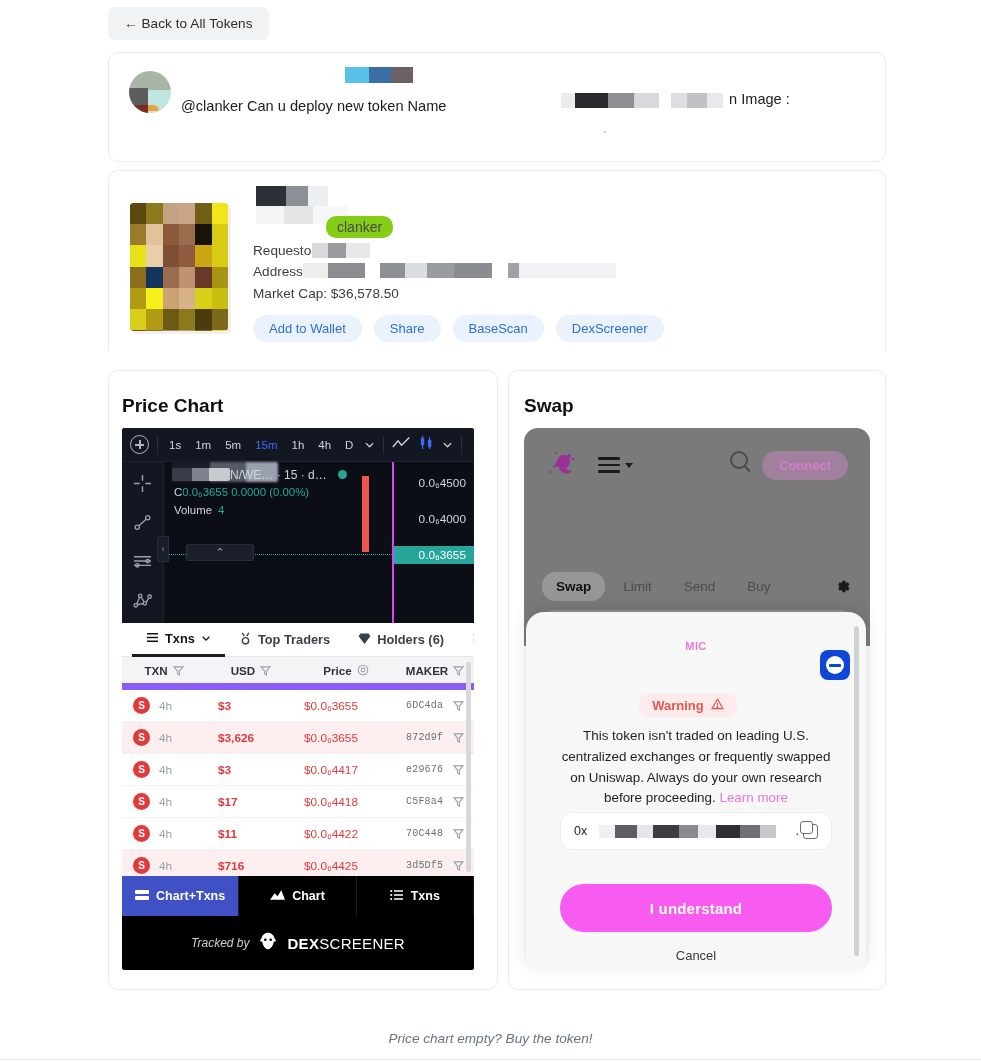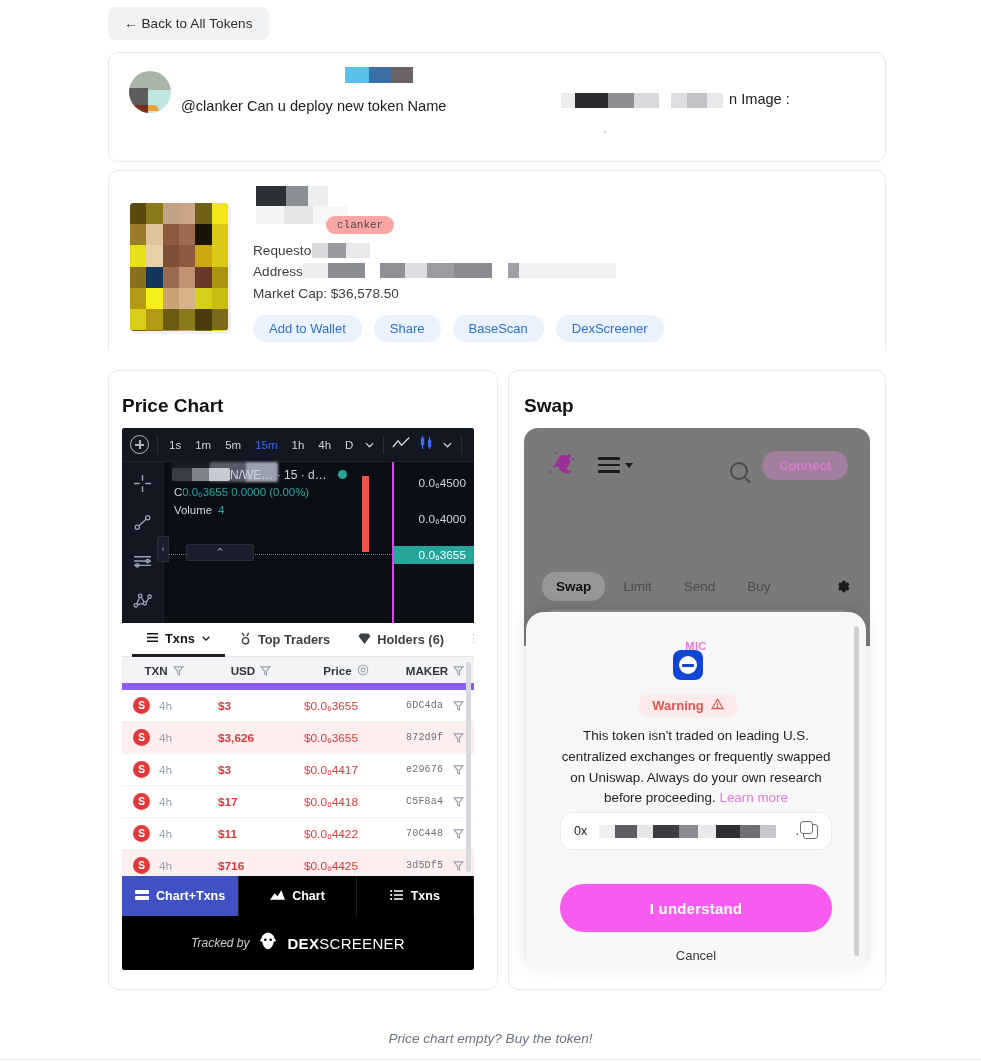--- a/index.html
+++ b/index.html
@@ -84,22 +84,22 @@
   .tr4 { top:49.8%;background: repeating-linear-gradient(90deg,#8b6f1c 0 16.6%,#14365c 16.6% 33.3%,#9a6b4e 33.3% 50%,#c09272 50% 66.6%,#6a3828 66.6% 83.3%,#a89410 83.3% 100%); }
   .tr5 { top:66.4%;background: repeating-linear-gradient(90deg,#b39a14 0 16.6%,#f5ef1a 16.6% 33.3%,#cba274 33.3% 50%,#d7b288 50% 66.6%,#d8d018 66.6% 83.3%,#c9bd12 83.3% 100%); }
   .tr6 { top:83%;  background: repeating-linear-gradient(90deg,#d8d018 0 16.6%,#b39a14 16.6% 33.3%,#6b5a12 33.3% 50%,#8a7a1c 50% 66.6%,#4a3c0c 66.6% 83.3%,#7d6a18 83.3% 100%); }
 
   .tok-name-redact { position:absolute; left:256px; top:186px; width:72px; height:20px;
     background: linear-gradient(to right,#2d3036 0 42%, #8b8f96 42% 72%, #eceef0 72% 100%); }
   .tok-name-redact2 { position:absolute; left:256px; top:206px; width:92px; height:18px;
     background: linear-gradient(to right,#f3f4f5 0 30%, #e4e5e7 30% 62%, #f7f7f8 62% 100%); }
   .chip-clanker {
     position:absolute; left:326px; top:216px;
-    background:#fca5a5; border-radius:10px; padding:3px 11px;
-    font-size:11px; color:#4a4a4a;font-family:Liberation Mono, monospace;
+    background:#84cc16; border-radius:10px; padding:3px 11px;
+    font-size:14px; color:#4a4a4a;
   }
   .tok-line { position:absolute; font-size:13.6px; color:#3d3d3d; }
   .tok-req { left:253px; top:243px; }
   .tok-addr { left:253px; top:264px; }
   .tok-mc { left:253px; top:286px; }
   .req-redact { position:absolute; left:312px; top:243px; width:58px; height:15px;
     background: linear-gradient(to right,#d8d9db 0 28%, #9a9ba0 28% 58%, #e7e8ea 58% 100%); }
   .addr-r1 { position:absolute; left:303px; top:263px; width:62px; height:15px;
     background: linear-gradient(to right,#eceded 0 40%, #8b8d92 40% 100%); }
   .addr-r2 { position:absolute; left:380px; top:263px; width:112px; height:15px;
@@ -268,21 +268,21 @@
   }
   .uni-dim { position:absolute; left:0; top:0; width:100%; height:218px;
     background:#7a7a7a; }
   .uni-header { position:absolute; left:0; top:0; width:100%; height:74px;
     display:flex; align-items:center; padding:0 22px; }
   .unicorn { width:34px; height:30px; opacity:.85; }
   .burger { margin-left:18px; display:flex; flex-direction:column; gap:4px; }
   .burger i { display:block; width:22px; height:2.6px; background:#1b1b1b; border-radius:1px;}
   .burger-caret { width:0;height:0;border-left:4px solid transparent;border-right:4px solid transparent;
      border-top:5px solid #1b1b1b; margin-left:5px; align-self:center;}
-  .uni-right { margin-left:auto; display:flex; align-items:flex-end; gap:14px; }
+  .uni-right { margin-left:auto; display:flex; align-items:flex-start; gap:14px; }
   .search-ico { width:18px; height:18px; border:2px solid #4a4a4a; border-radius:50%;
     position:relative; }
   .search-ico::after { content:""; position:absolute; right:-5px; bottom:-3px; width:7px;
     height:2px; background:#4a4a4a; transform:rotate(45deg); }
   .connect-btn { background:rgba(232,140,220,.35); color:#d87ad0; border:none;
     border-radius:16px; padding:7px 17px; font-size:13px; font-weight:bold; cursor:pointer;
     font-family:"Liberation Sans", sans-serif; }
 
   .uni-tabs { position:absolute; left:0; top:138px; width:100%; height:40px;
     display:flex; align-items:center; padding:0 18px; gap:4px; }
@@ -294,21 +294,21 @@
   .sell-lbl { position:absolute; left:18px; top:14px; font-size:13.5px; color:#5a5a5a;}
 
   
   .sheet {
     position:absolute; left:526px; top:612px; width:340px; height:358px;
     background:#f7f7f8; border-radius:18px 18px 10px 10px;
     box-shadow:0 -4px 18px rgba(0,0,0,.10);
   }
   .sheet-scroll { position:absolute; right:7px; top:14px; width:5px; height:330px;
     background:#cfd1d5; border-radius:3px; }
-  .tok-badge-wrap { position:absolute; left:0; right:16px; top:38px; text-align:center; }
+  .tok-badge-wrap { position:absolute; left:0; right:16px; top:38px; text-align:right; }
   .tok-ticker { position:absolute; left:50%; transform:translateX(-50%); top:28px;
     font-size:11px; color:#e879d8; font-weight:bold; letter-spacing:.4px; }
   .tok-logo { width:30px; height:30px; border-radius:8px; background:#1046d6;
     display:inline-block; position:relative; }
   .tok-logo::after { content:""; position:absolute; left:6px; top:6px; width:18px; height:18px;
     border-radius:50%; background:#fff; }
   .tok-logo::before { content:""; position:absolute; left:9px; top:13.5px; width:12px; height:3px;
     background:#1046d6; z-index:2; border-radius:1px;}
   .warn-chip { margin:10px auto 0; display:flex; width:fit-content; align-items:center;
     gap:7px; background:#fdeaea; color:#e2574c; font-size:13px; font-weight:bold;

